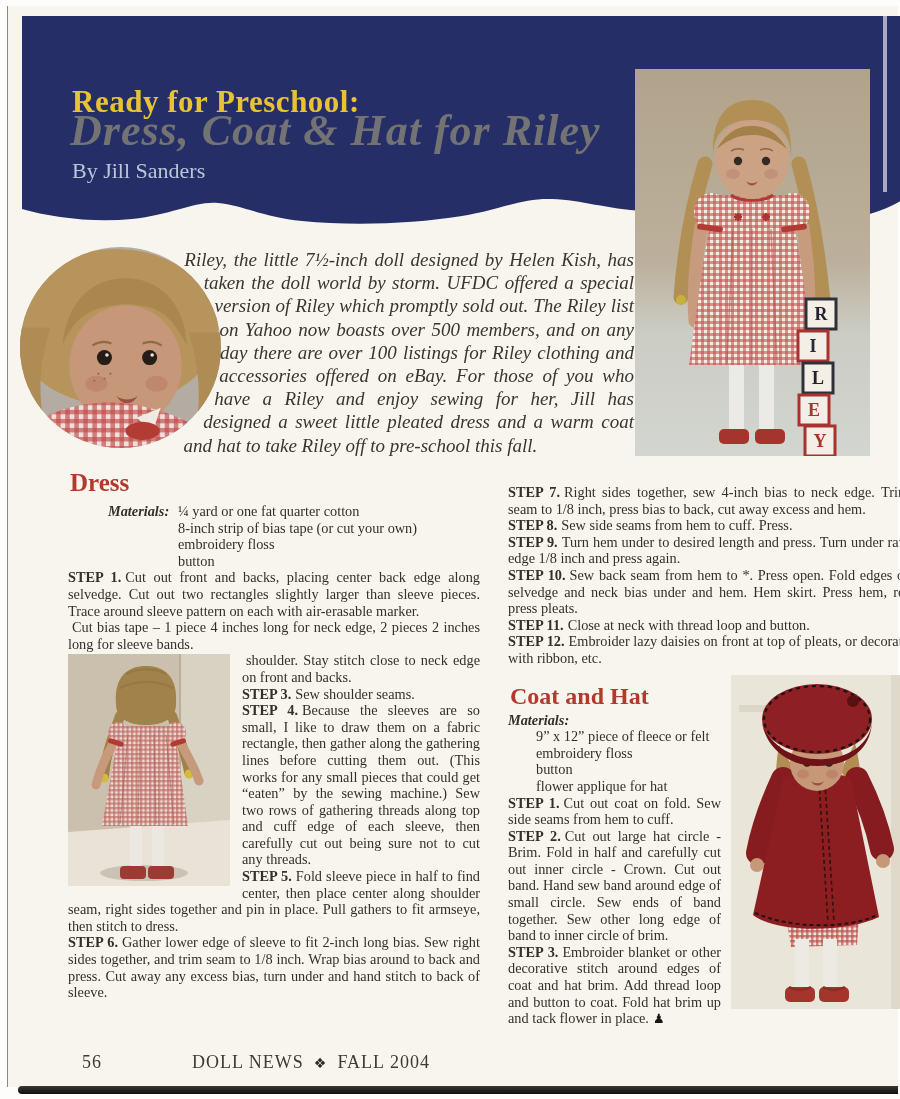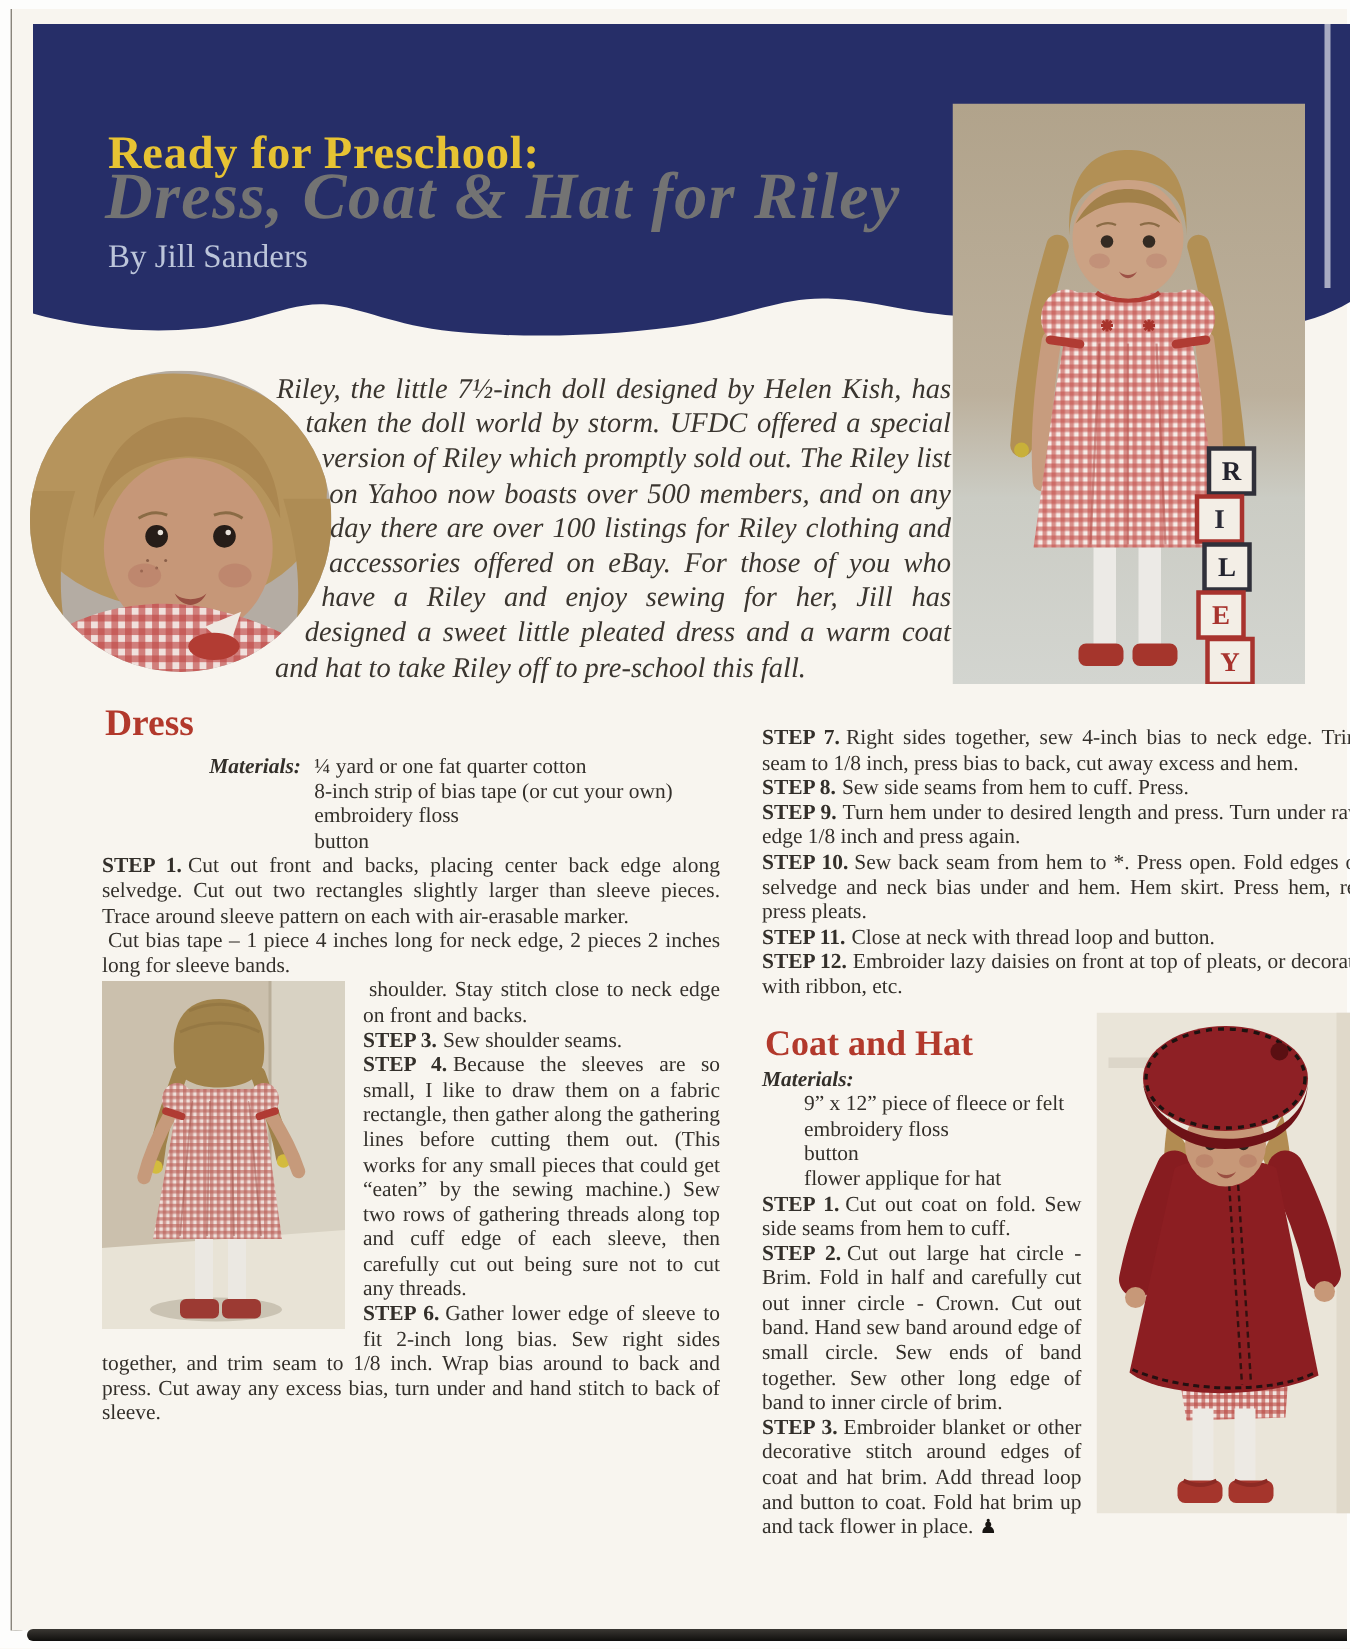--- a/index.html
+++ b/index.html
@@ -28,21 +28,21 @@
          color:#3a352f;line-height:23.2px;text-align:justify;}
   .circ-spacer{float:left;width:202px;height:224px;shape-outside:ellipse(106px 108px at 90px 104px);}
   .intro p{margin:0;}
 
   
   .col{position:absolute;font-size:14.3px;line-height:16.6px;color:#332f2a;text-align:justify;}
   .col-left{left:60px;top:464px;width:412px;}
   .col-right{left:500px;top:478px;width:401px;}
   h2.sec{font-size:25px;font-weight:bold;color:#b2392c;margin:0 0 7px 2px;line-height:26px;}
   .col-right h2.sec{font-size:24px;margin-top:16px;margin-bottom:3px;}
-  .mat-row{display:flex;margin:0 0 0 40px;justify-content:center;}
+  .mat-row{display:flex;margin:0 0 0 40px;}
   .mat-label{font-style:italic;font-weight:bold;flex:0 0 70px;}
   .mat-items div{white-space:nowrap;}
   .col-right .mat-row{margin-left:0;display:block;}
   .col-right .mat-items{margin-left:28px;}
   .note{font-style:italic;margin:0;}
   p.step{margin:0;}
   p.step b{margin-right:4px;}
   .photo-back{float:left;width:162px;height:232px;margin:2px 12px 2px 0;}
   .photo-coat{float:right;width:178px;height:334px;margin:8px 0 4px 10px;}
   .end-mark{font-style:normal;font-size:13px;color:#191613;margin-left:4px;}
@@ -235,20 +235,21 @@
         <path d="M48,50 C46,22 60,12 78,12 C96,12 110,22 108,50 C108,64 96,71 78,71 C60,71 48,64 48,50 Z" fill="#a0824a"></path>
         <path d="M58,20 C70,14 88,14 98,20 M52,34 C68,26 90,26 105,34" stroke="#8d7140" stroke-width="2" fill="none" opacity="0.6"></path>
         <rect x="52" y="212" width="26" height="13" rx="4" fill="#9c3a33"></rect>
         <rect x="80" y="212" width="26" height="13" rx="4" fill="#9c3a33"></rect>
       </svg>
     </div>
 
     <p class="step"><b></b><span>shoulder. Stay stitch close to neck edge on front and backs.</span></p>
     <p class="step"><b>STEP 3.</b><span>Sew shoulder seams.</span></p>
     <p class="step"><b>STEP 4.</b><span>Because the sleeves are so small, I like to draw them on a fabric rectangle, then gather along the gathering lines before cutting them out. (This works for any small pieces that could get “eaten” by the sewing machine.) Sew two rows of gathering threads along top and cuff edge of each sleeve, then carefully cut out being sure not to cut any threads.</span></p>
+    <p class="step"><b>STEP 5.</b><span>Fold sleeve piece in half to find center, then place center along shoulder seam, right sides together and pin in place. Pull gathers to fit armseye, then stitch to dress.</span></p>
     <p class="step"><b>STEP 6.</b><span>Gather lower edge of sleeve to fit 2-inch long bias. Sew right sides together, and trim seam to 1/8 inch. Wrap bias around to back and press. Cut away any excess bias, turn under and hand stitch to back of sleeve.</span></p>
   </div>
 
   <div class="col col-right">
     <p class="step"><b>STEP 7.</b><span>Right sides together, sew 4-inch bias to neck edge. Trim seam to 1/8 inch, press bias to back, cut away excess and hem.</span></p>
     <p class="step"><b>STEP 8.</b><span>Sew side seams from hem to cuff. Press.</span></p>
     <p class="step"><b>STEP 9.</b><span>Turn hem under to desired length and press. Turn under raw edge 1/8 inch and press again.</span></p>
     <p class="step"><b>STEP 10.</b><span>Sew back seam from hem to *. Press open. Fold edges of selvedge and neck bias under and hem. Hem skirt. Press hem, re-press pleats.</span></p>
     <p class="step"><b>STEP 11.</b><span>Close at neck with thread loop and button.</span></p>
     <p class="step"><b>STEP 12.</b><span>Embroider lazy daisies on front at top of pleats, or decorate with ribbon, etc.</span></p>
@@ -301,15 +302,18 @@
         <div>embroidery floss</div>
         <div>button</div>
         <div>flower applique for hat</div>
       </div>
     </div>
     <p class="step"><b>STEP 1.</b><span>Cut out coat on fold. Sew side seams from hem to cuff.</span></p>
     <p class="step"><b>STEP 2.</b><span>Cut out large hat circle - Brim. Fold in half and carefully cut out inner circle - Crown. Cut out band. Hand sew band around edge of small circle. Sew ends of band together. Sew other long edge of band to inner circle of brim.</span></p>
     <p class="step"><b>STEP 3.</b><span>Embroider blanket or other decorative stitch around edges of coat and hat brim. Add thread loop and button to coat. Fold hat brim up and tack flower in place.</span><span class="end-mark">♟</span></p>
   </div>
 
+  <div class="footer">
+    <span class="pnum">56</span><span>DOLL NEWS</span><span class="diamond">❖</span><span>FALL 2004</span>
+  </div>
 
 </div>
 <div class="bottom-edge"></div>
 
 </body></html>

